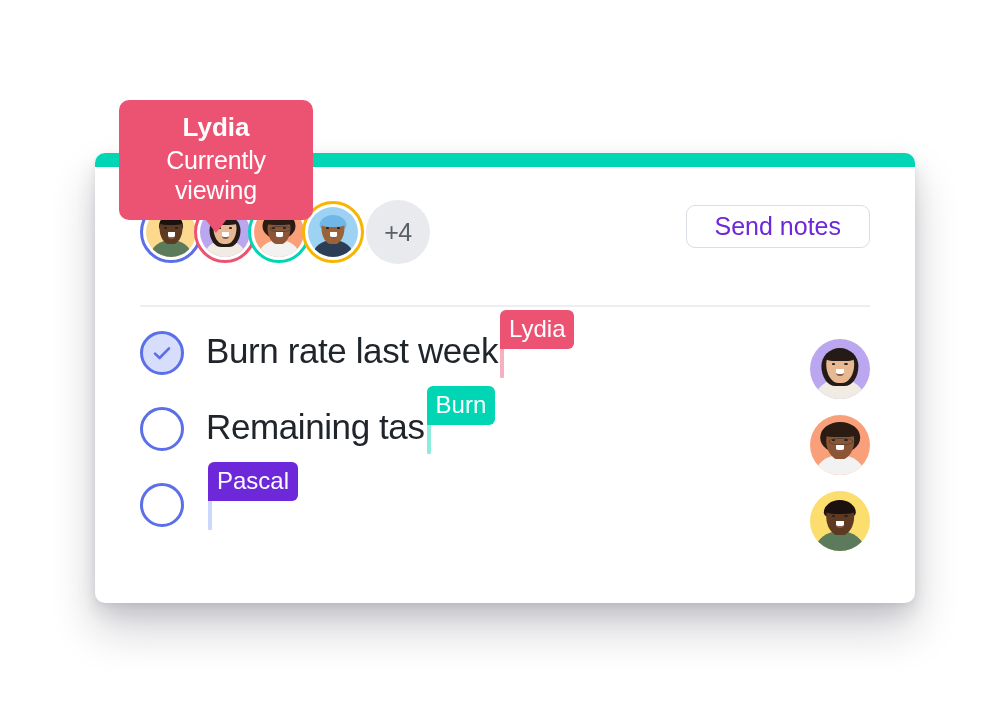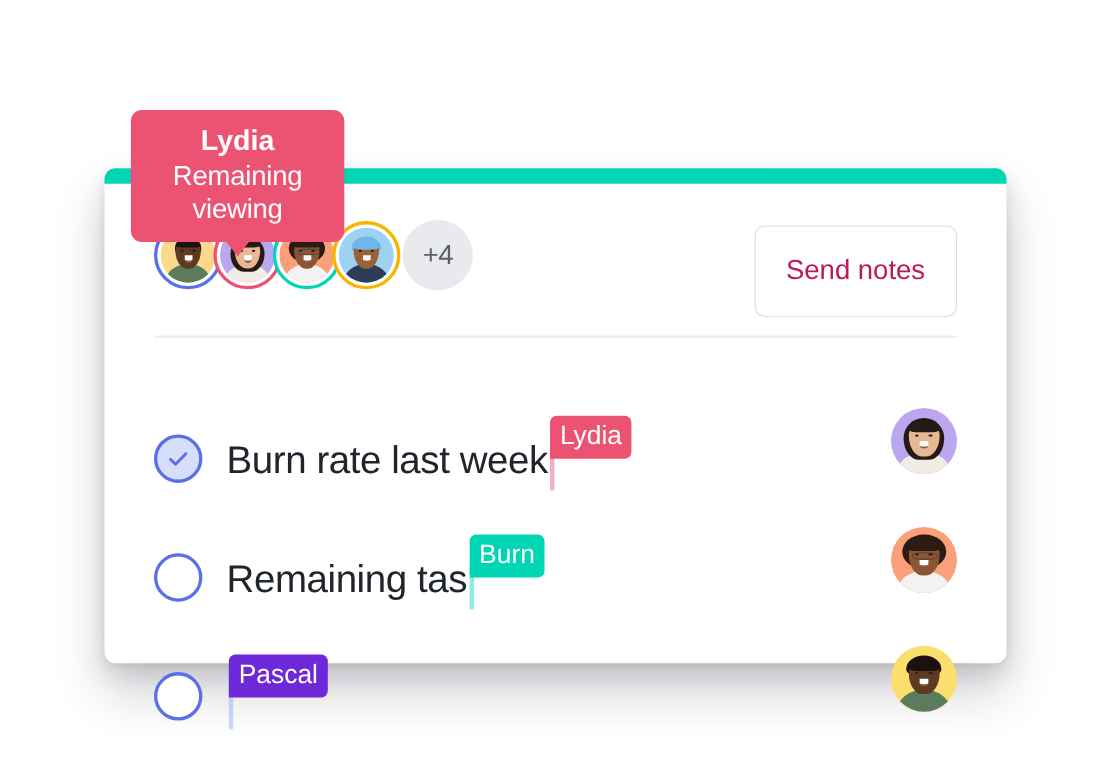--- a/index.html
+++ b/index.html
@@ -84,25 +84,25 @@
     align-items: center;
     justify-content: center;
     margin-left: 10px;
     letter-spacing: -0.5px;
   }
 
   #send-notes-button {
     position: absolute;
     right: 0;
     top: 5px;
-    padding: 28px 28px;
+    padding: 8px 28px;
     border: 1.6px solid #D9DEE4;
     border-radius: 9px;
     background: #ffffff;
-    color: #be185d;
+    color: #6d28d9;
     font-size: 25px;
     letter-spacing: 0px;
     cursor: pointer;
     line-height: 1;
     font-family: "Liberation Sans", sans-serif;
   }
 
   #header-divider {
     position: absolute;
     left: 45px;
@@ -116,22 +116,21 @@
   #task-list {
     position: absolute;
     left: 45px;
     right: 40px;
     top: 178px;
   }
   .task-row {
     position: relative;
     height: 76px;
     display: flex;
-    align-items: flex-end;
-    margin-top: 32px;
+    align-items: flex-start;
   }
   .task-checkbox {
     width: 44px;
     height: 44px;
     border-radius: 50%;
     box-sizing: border-box;
     border: 3px solid #5B6FE8;
     background: #ffffff;
     flex: 0 0 auto;
     display: flex;
@@ -443,14 +442,14 @@
             <div class="f-eye r"></div>
             <div class="f-smile"></div>
           </div>
         </div>
       </div>
     </div>
 </div>
 
 <div id="viewing-tooltip">
   <div id="tooltip-name">Lydia</div>
-  <div id="tooltip-status">Remaining viewing</div>
+  <div id="tooltip-status">Currently viewing</div>
 </div>
 
 </body></html>

